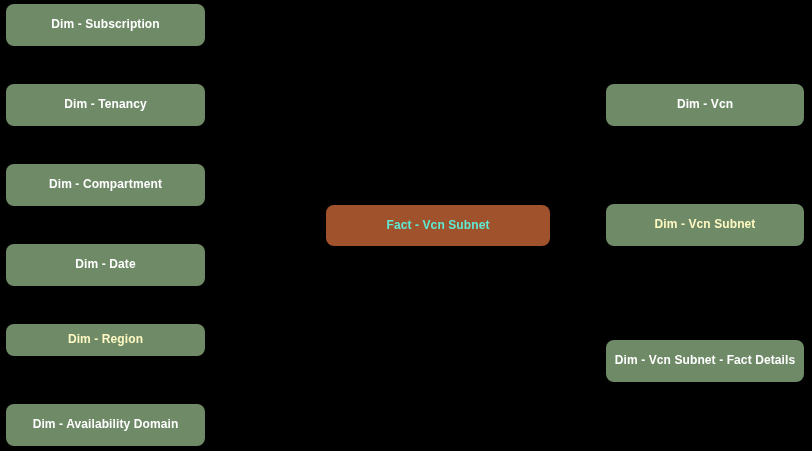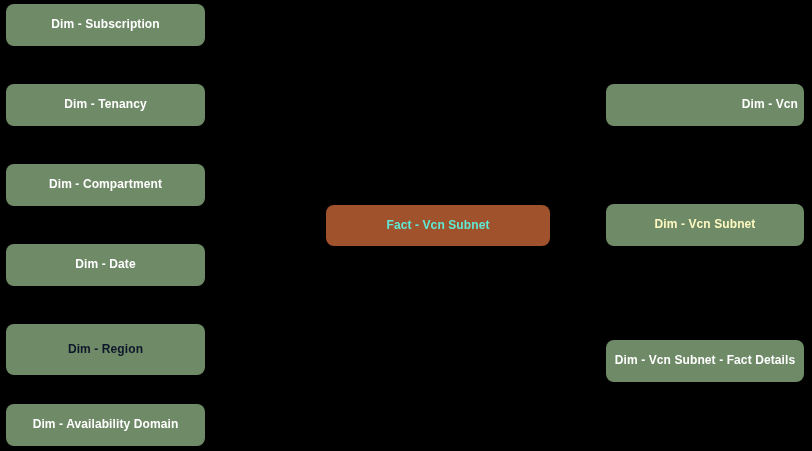--- a/index.html
+++ b/index.html
@@ -49,30 +49,30 @@
     </div>
     <div class="node dim" style="left: 6px; top: 84px; width: 199px; height: 42px; background: rgb(111, 138, 103); color: rgb(255, 255, 255);">
       <span>Dim - Tenancy</span>
     </div>
     <div class="node dim" style="left: 6px; top: 164px; width: 199px; height: 42px; background: rgb(111, 138, 103); color: rgb(255, 255, 255);">
       <span>Dim - Compartment</span>
     </div>
     <div class="node dim" style="left: 6px; top: 244px; width: 199px; height: 42px; background: rgb(111, 138, 103); color: rgb(255, 255, 255); text-align: right;">
       <span>Dim - Date</span>
     </div>
-    <div class="node dim" style="left: 6px; top: 324px; width: 199px; height: 51px; background: rgb(111, 138, 103); color: #0f172a;">
+    <div class="node dim" style="left: 6px; top: 324px; width: 199px; height: 32px; background: rgb(111, 138, 103); color: #fef9c3;">
       <span>Dim - Region</span>
     </div>
     <div class="node dim" style="left: 6px; top: 404px; width: 199px; height: 42px; background: rgb(111, 138, 103); color: rgb(255, 255, 255);">
       <span>Dim - Availability Domain</span>
     </div>
     <div class="node fact" style="left: 326px; top: 205px; width: 224px; height: 41px; background: rgb(160, 82, 45); color: #5eead4;">
       <span>Fact - Vcn Subnet</span>
     </div>
-    <div class="node dim" style="left: 606px; top: 84px; width: 198px; height: 42px; background: rgb(111, 138, 103); color: rgb(255, 255, 255); justify-content: flex-end;">
+    <div class="node dim" style="left: 606px; top: 84px; width: 198px; height: 42px; background: rgb(111, 138, 103); color: rgb(255, 255, 255);">
       <span>Dim - Vcn</span>
     </div>
     <div class="node dim" style="left: 606px; top: 204px; width: 198px; height: 42px; background: rgb(111, 138, 103); color: #fef9c3;">
       <span>Dim - Vcn Subnet</span>
     </div>
     <div class="node dim" style="left: 606px; top: 324px; width: 198px; height: 42px; background: rgb(111, 138, 103); color: rgb(255, 255, 255); margin-top: 16px;">
       <span>Dim - Vcn Subnet - Fact Details</span>
     </div>
   </div>
 

